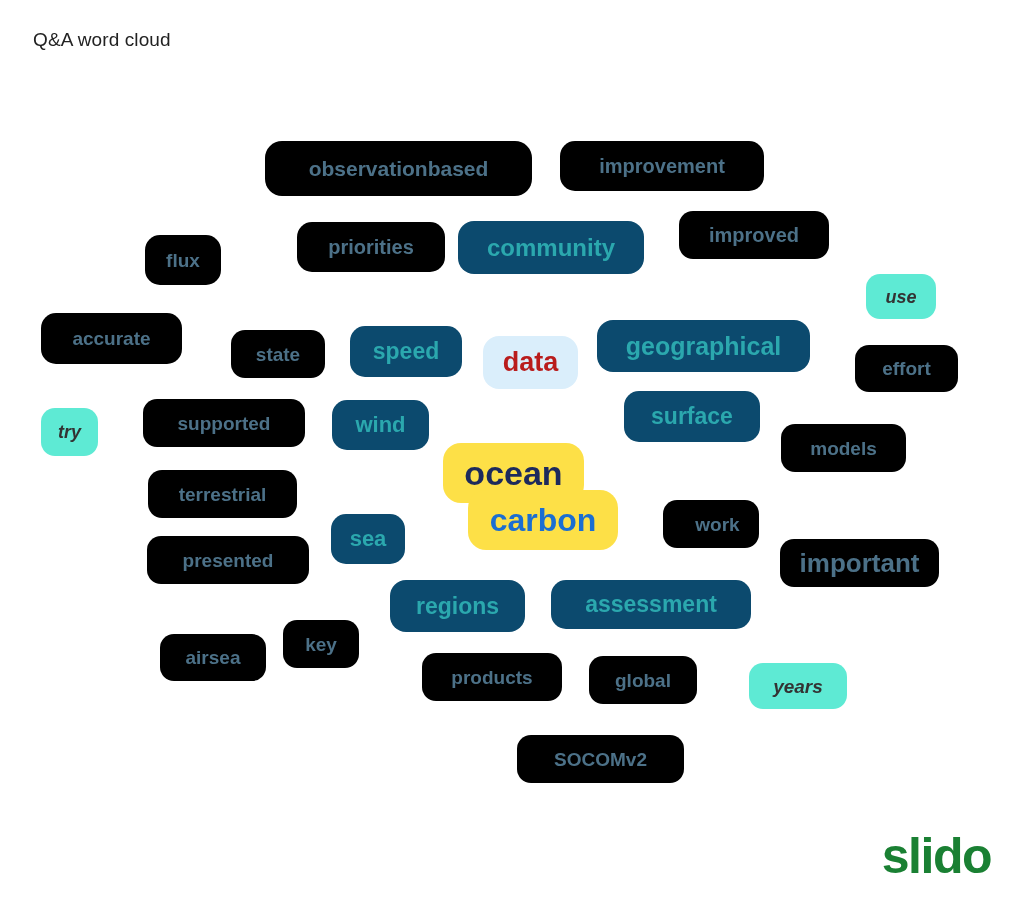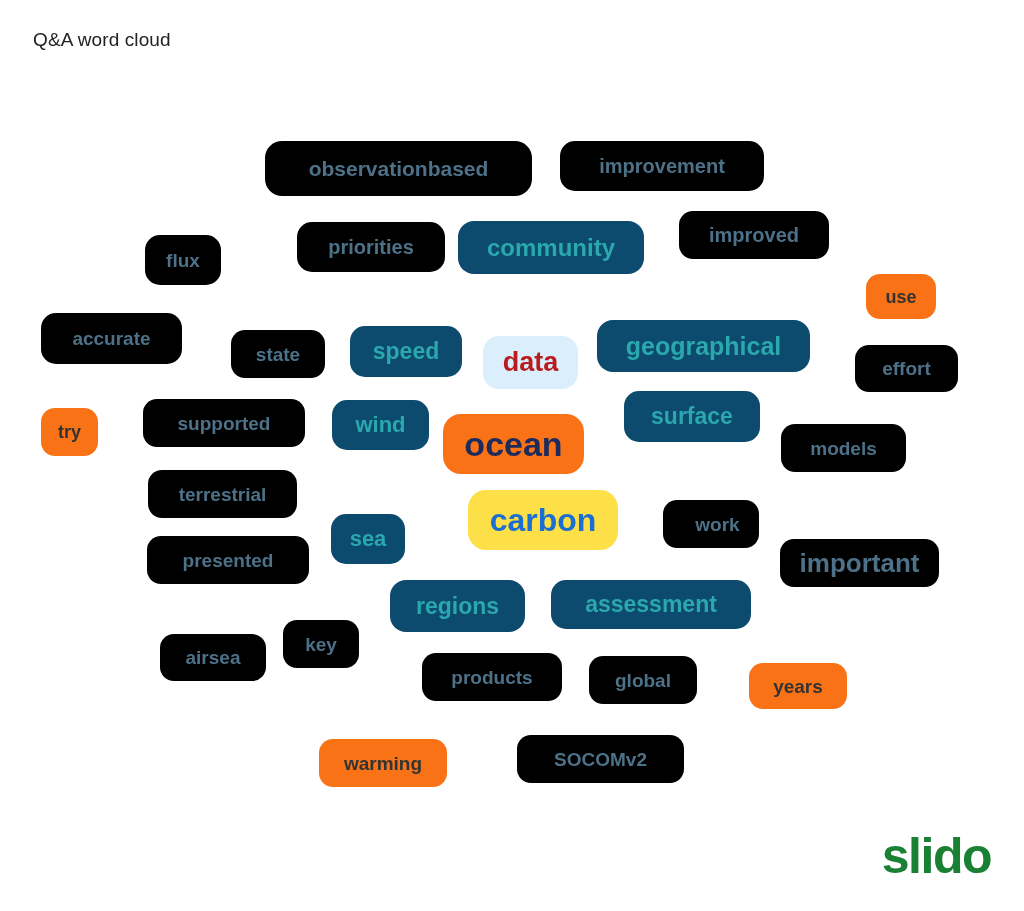--- a/index.html
+++ b/index.html
@@ -45,24 +45,24 @@
     border-radius: 13px;
     font-weight: 700;
     white-space: nowrap;
     line-height: 1;
     padding: 0 14px;
     user-select: none;
   }
 
   
   .theme-grayblue  { background: #000000; color: #4c7188; text-align: center; }
-  .theme-neutral   { background: #f97316; color: #333333; }
+  .theme-neutral   { background: #5eead4; color: #333333; font-style: italic; }
   .theme-mint      { background: #0c4a6e; color: #2ba8ae; }
   .theme-skyblue   { background: #daeefb; color: #b91c1c; }
-  .theme-navy      { background: #f97316; color: #1d2a5c; }
+  .theme-navy      { background: #fde047; color: #1d2a5c; margin-top: 29px; }
   .theme-royal     { background: #fde047; color: #1b6ed2; }
 
   #slido-logo {
     position: absolute;
     right: 33px;
     bottom: 30px;
     font-size: 50px;
     font-weight: 700;
     letter-spacing: -1.5px;
     color: #1a8033;
@@ -98,19 +98,18 @@
     <div class="word-pill theme-grayblue" style="left: 422px; top: 653px; width: 140px; height: 48px; font-size: 19px; border-radius: 14px;">products</div>
     <div class="word-pill theme-grayblue" style="left: 517px; top: 735px; width: 167px; height: 48px; font-size: 19px; border-radius: 14px;">SOCOMv2</div>
     <div class="word-pill theme-grayblue" style="left: 781px; top: 424px; width: 125px; height: 48px; font-size: 19px; border-radius: 14px;">models</div>
     <div class="word-pill theme-grayblue" style="left: 855px; top: 345px; width: 103px; height: 47px; font-size: 19px; border-radius: 14px;">effort</div>
     <div class="word-pill theme-grayblue" style="left: 145px; top: 235px; width: 76px; height: 50px; font-size: 19px; border-radius: 15px;">flux</div>
     <div class="word-pill theme-grayblue" style="left: 231px; top: 330px; width: 94px; height: 48px; font-size: 19px; border-radius: 14px;">state</div>
     <div class="word-pill theme-grayblue" style="left: 589px; top: 656px; width: 108px; height: 48px; font-size: 19px; border-radius: 14px;">global</div>
     <div class="word-pill theme-grayblue" style="left: 663px; top: 500px; width: 96px; height: 48px; font-size: 19px; border-radius: 14px; padding-left: 27px;">work</div>
     <div class="word-pill theme-grayblue" style="left: 160px; top: 634px; width: 106px; height: 47px; font-size: 19px; border-radius: 14px;">airsea</div>
     <div class="word-pill theme-grayblue" style="left: 283px; top: 620px; width: 76px; height: 48px; font-size: 19px; border-radius: 14px;">key</div>
-    <div class="word-pill theme-neutral" style="left: 319px; top: 739px; width: 128px; height: 48px; font-size: 19px; border-radius: 14px;">warming</div>
     <div class="word-pill theme-neutral" style="left: 749px; top: 663px; width: 98px; height: 46px; font-size: 19px; border-radius: 14px;">years</div>
     <div class="word-pill theme-neutral" style="left: 866px; top: 274px; width: 70px; height: 45px; font-size: 18px; border-radius: 14px;">use</div>
     <div class="word-pill theme-neutral" style="left: 41px; top: 408px; width: 57px; height: 48px; font-size: 18px; border-radius: 14px;">try</div>
   </div>
 
 <div id="slido-logo">slido</div>
 
 </body></html>

